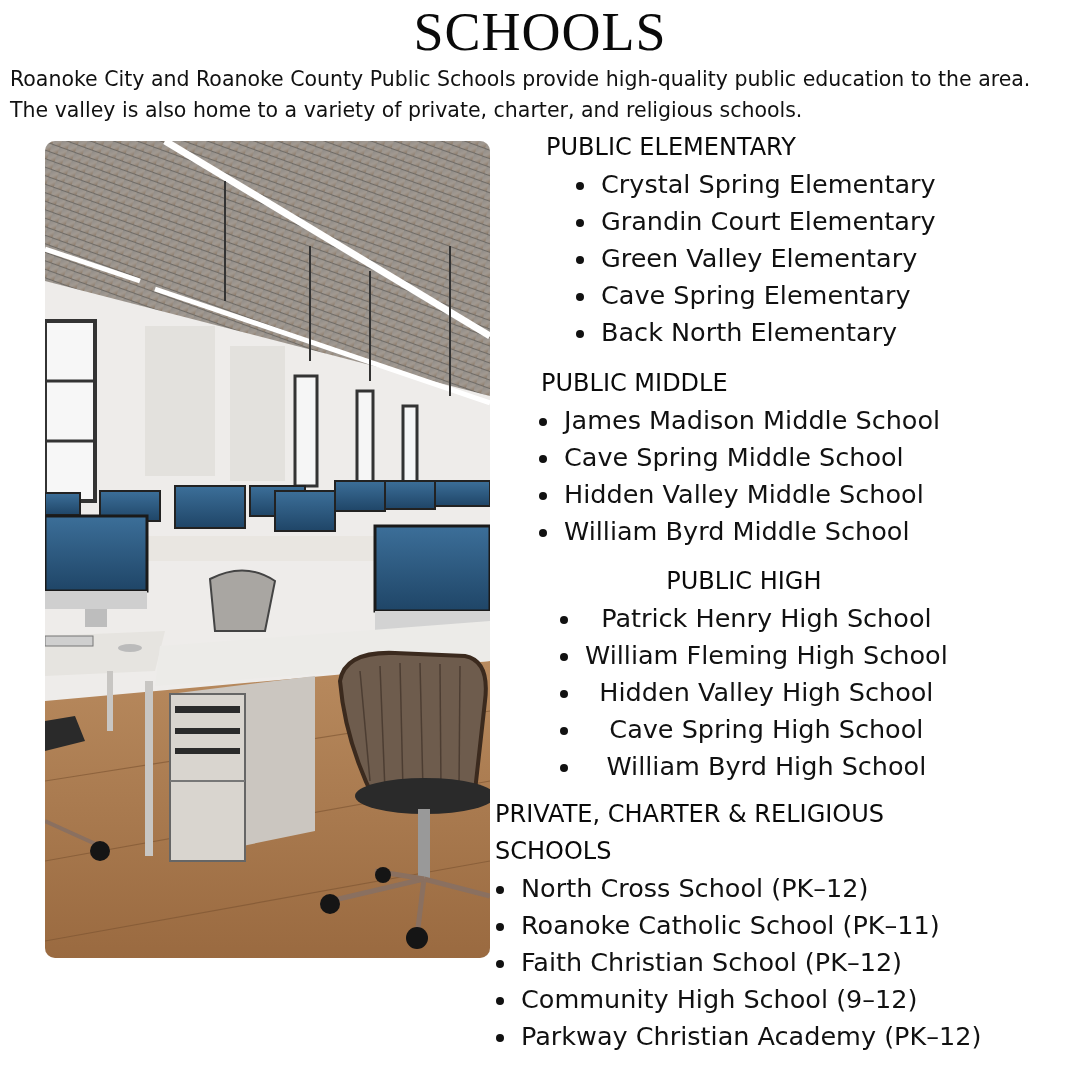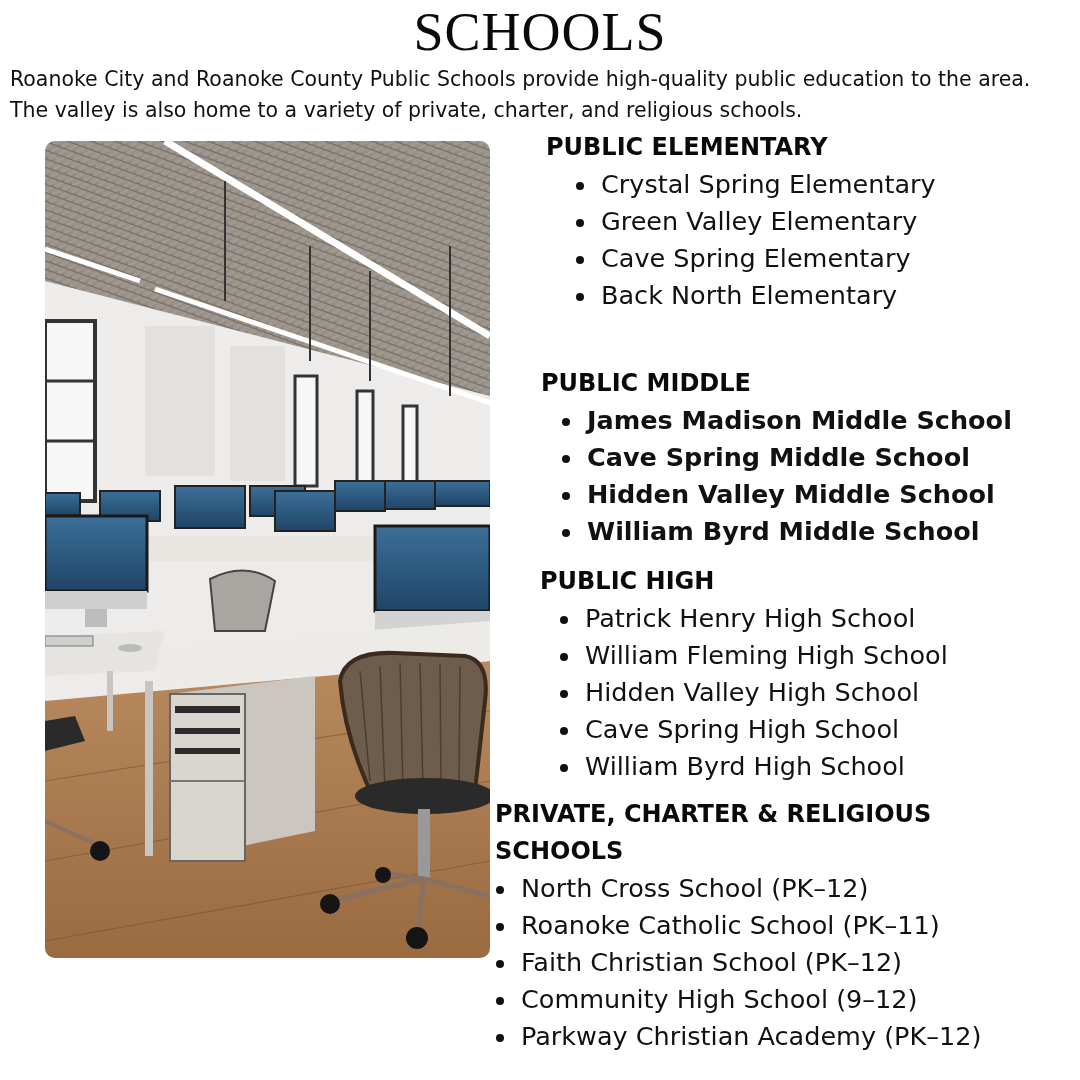--- a/index.html
+++ b/index.html
@@ -2,31 +2,31 @@
 <html><head>
 <meta charset="utf-8">
 <style>
   html, body { margin:0; padding:0; }
   body { width:1080px; height:1080px; background:#ffffff; position:relative; overflow:hidden; color:#0a0a0a; font-family:"DejaVu Sans", sans-serif; }
   .title { position:absolute; top:2px; left:0; width:1080px; text-align:center; font-family:"Liberation Serif", "DejaVu Serif", serif; font-size:54px; letter-spacing:1px; line-height:60px; color:#0a0a0a; }
   .intro { position:absolute; top:64px; left:10px; width:1060px; text-align:left; font-size:20.5px; line-height:31px; color:#111; }
   .photo { position:absolute; left:45px; top:141px; width:445px; height:817px; border-radius:10px; overflow:hidden; background:#d9d4cc; }
   .photo svg { display:block; }
   .section { position:absolute; }
-  .heading { font-weight:bold; font-size:24px; line-height:37px; color:#0a0a0a; }
+  .heading { font-weight:normal; font-size:24px; line-height:37px; color:#0a0a0a; }
   ul.items { list-style:none; margin:0; padding:0; }
   ul.items li { position:relative; font-size:25.5px; line-height:37px; color:#111; white-space:nowrap; }
   ul.items li .bullet { position:absolute; top:16px; width:8px; height:8px; border-radius:50%; background:#111; }
   #sec-elem { left:546px; top:129px; }
   #sec-elem ul { margin-left:55px; }
   #sec-elem li .bullet { left:-25px; }
   #sec-mid { left:541px; top:365px; }
-  #sec-mid ul { margin-left:46px;font-weight:bold; }
+  #sec-mid ul { margin-left:23px; }
   #sec-mid li .bullet { left:-25px; }
-  #sec-high { left:540px; top:563px; }
+  #sec-high { left:540px; top:563px;text-align:center; }
   #sec-high ul { margin-left:45px; }
   #sec-high li .bullet { left:-25px; }
   #sec-priv { left:495px; top:796px; }
   #sec-priv ul { margin-left:26px; }
   #sec-priv li .bullet { left:-25px; }
 </style>
 </head>
 <body>
 
 <div class="title">SCHOOLS</div>
@@ -149,20 +149,21 @@
       <line x1="0" y1="680" x2="55" y2="705"></line>
     </g>
     <circle cx="55" cy="710" r="10" fill="#151515"></circle>
   </svg>
 </div>
 
 <div class="section" id="sec-elem">
   <div class="heading">PUBLIC ELEMENTARY</div>
   <ul class="items">
     <li><span class="bullet"></span><span>Crystal Spring Elementary</span></li>
+    <li><span class="bullet"></span><span>Grandin Court Elementary</span></li>
     <li><span class="bullet"></span><span>Green Valley Elementary</span></li>
     <li><span class="bullet"></span><span>Cave Spring Elementary</span></li>
     <li><span class="bullet"></span><span>Back North Elementary</span></li>
   </ul>
 </div>
 
 <div class="section" id="sec-mid">
   <div class="heading">PUBLIC MIDDLE</div>
   <ul class="items">
     <li><span class="bullet"></span><span>James Madison Middle School</span></li>

